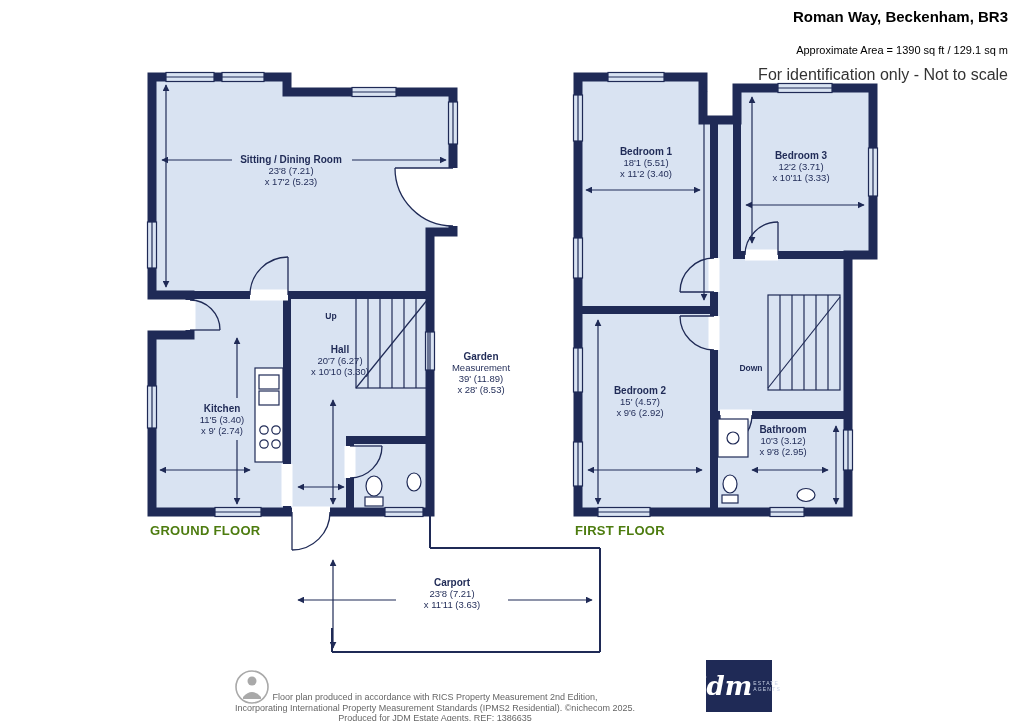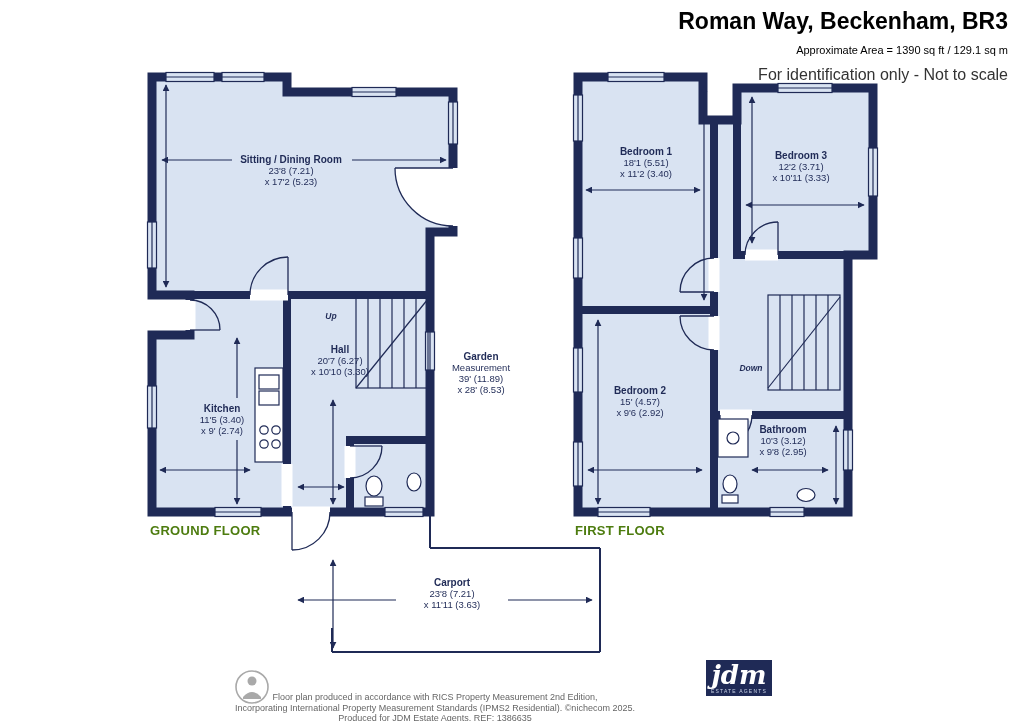--- a/index.html
+++ b/index.html
@@ -3,29 +3,29 @@
 <meta charset="utf-8">
 <style>
   html,body{margin:0;padding:0;background:#fff;}
   .canvas{position:relative;width:1020px;height:721px;background:#ffffff;overflow:hidden;
           font-family:"Liberation Sans",sans-serif;}
   svg{position:absolute;left:0;top:0;}
   .dim line{stroke:#1f2a56;stroke-width:1.2;}
   .room-label{position:absolute;transform:translateX(-50%);text-align:center;color:#1f2a56;
               white-space:nowrap;line-height:11px;font-size:9.5px;}
   .room-label .rname{font-weight:bold;font-size:10px;}
-  .stair-label{position:absolute;transform:translateX(-50%);font-size:8.5px;font-weight:bold;color:#1f2a56;font-style:italic;}
+  .stair-label{position:absolute;transform:translateX(-50%);font-size:8.5px;font-weight:bold;color:#1f2a56;}
   .floor-label{position:absolute;font-weight:bold;font-size:13px;color:#4d7c0f;letter-spacing:.3px;}
-  .hdr-title{position:absolute;right:12px;top:8px;font-size:23px;font-weight:bold;color:#000;}
+  .hdr-title{position:absolute;right:12px;top:8px;font-size:15px;font-weight:bold;color:#000;}
   .hdr-area{position:absolute;right:12px;top:44px;font-size:11px;color:#000;}
   .hdr-note{position:absolute;right:12px;top:66px;font-size:16px;color:#333;}
   .footer-text{position:absolute;transform:translateX(-50%);text-align:center;font-size:9px;
                line-height:10.5px;color:#666;margin-top:23px;}
-  .jdm-logo{position:absolute;width:66px;height:36px;background:#1f2a56;display:flex;
-            flex-direction:column;align-items:center;justify-content:center;gap:1px;}
+  .jdm-logo{position:absolute;width:66px;height:52px;background:#1f2a56;display:flex;
+            align-items:center;justify-content:center;gap:1px;}
   .jdm-script{font-family:"DejaVu Serif",serif;font-style:italic;font-weight:bold;font-size:26px;
               color:#fff;line-height:24px;}
   .jdm-sub{font-size:5px;letter-spacing:1.2px;color:#c9d2e6;}
 </style>
 </head>
 <body>
 
 <div class="canvas">
 
 <svg width="1020" height="721" viewBox="0 0 1020 721">

